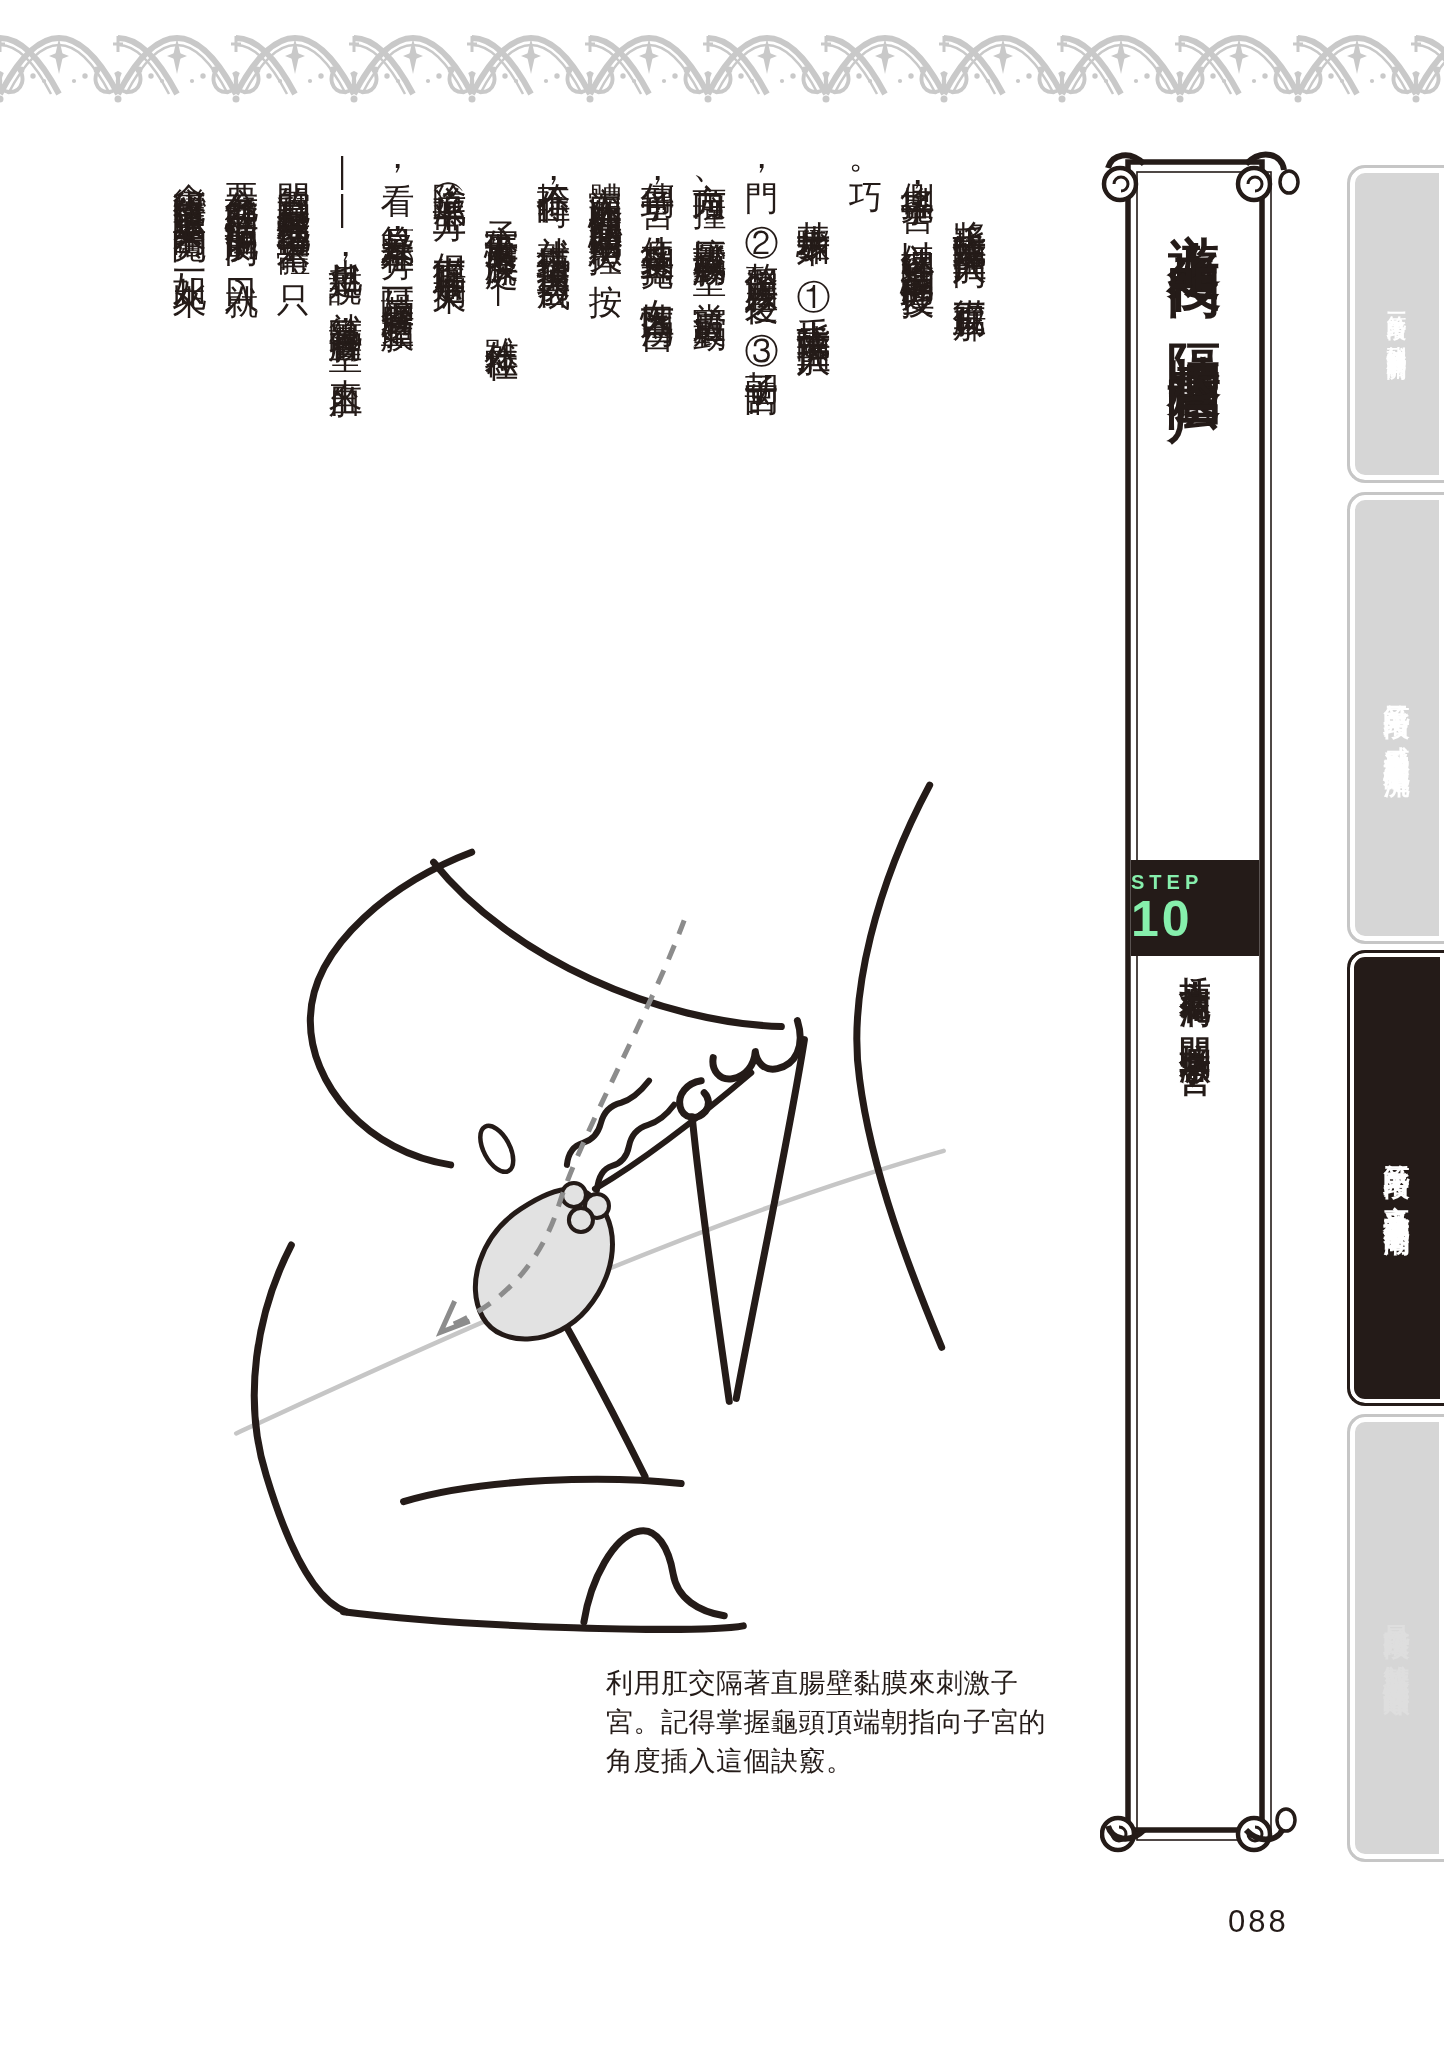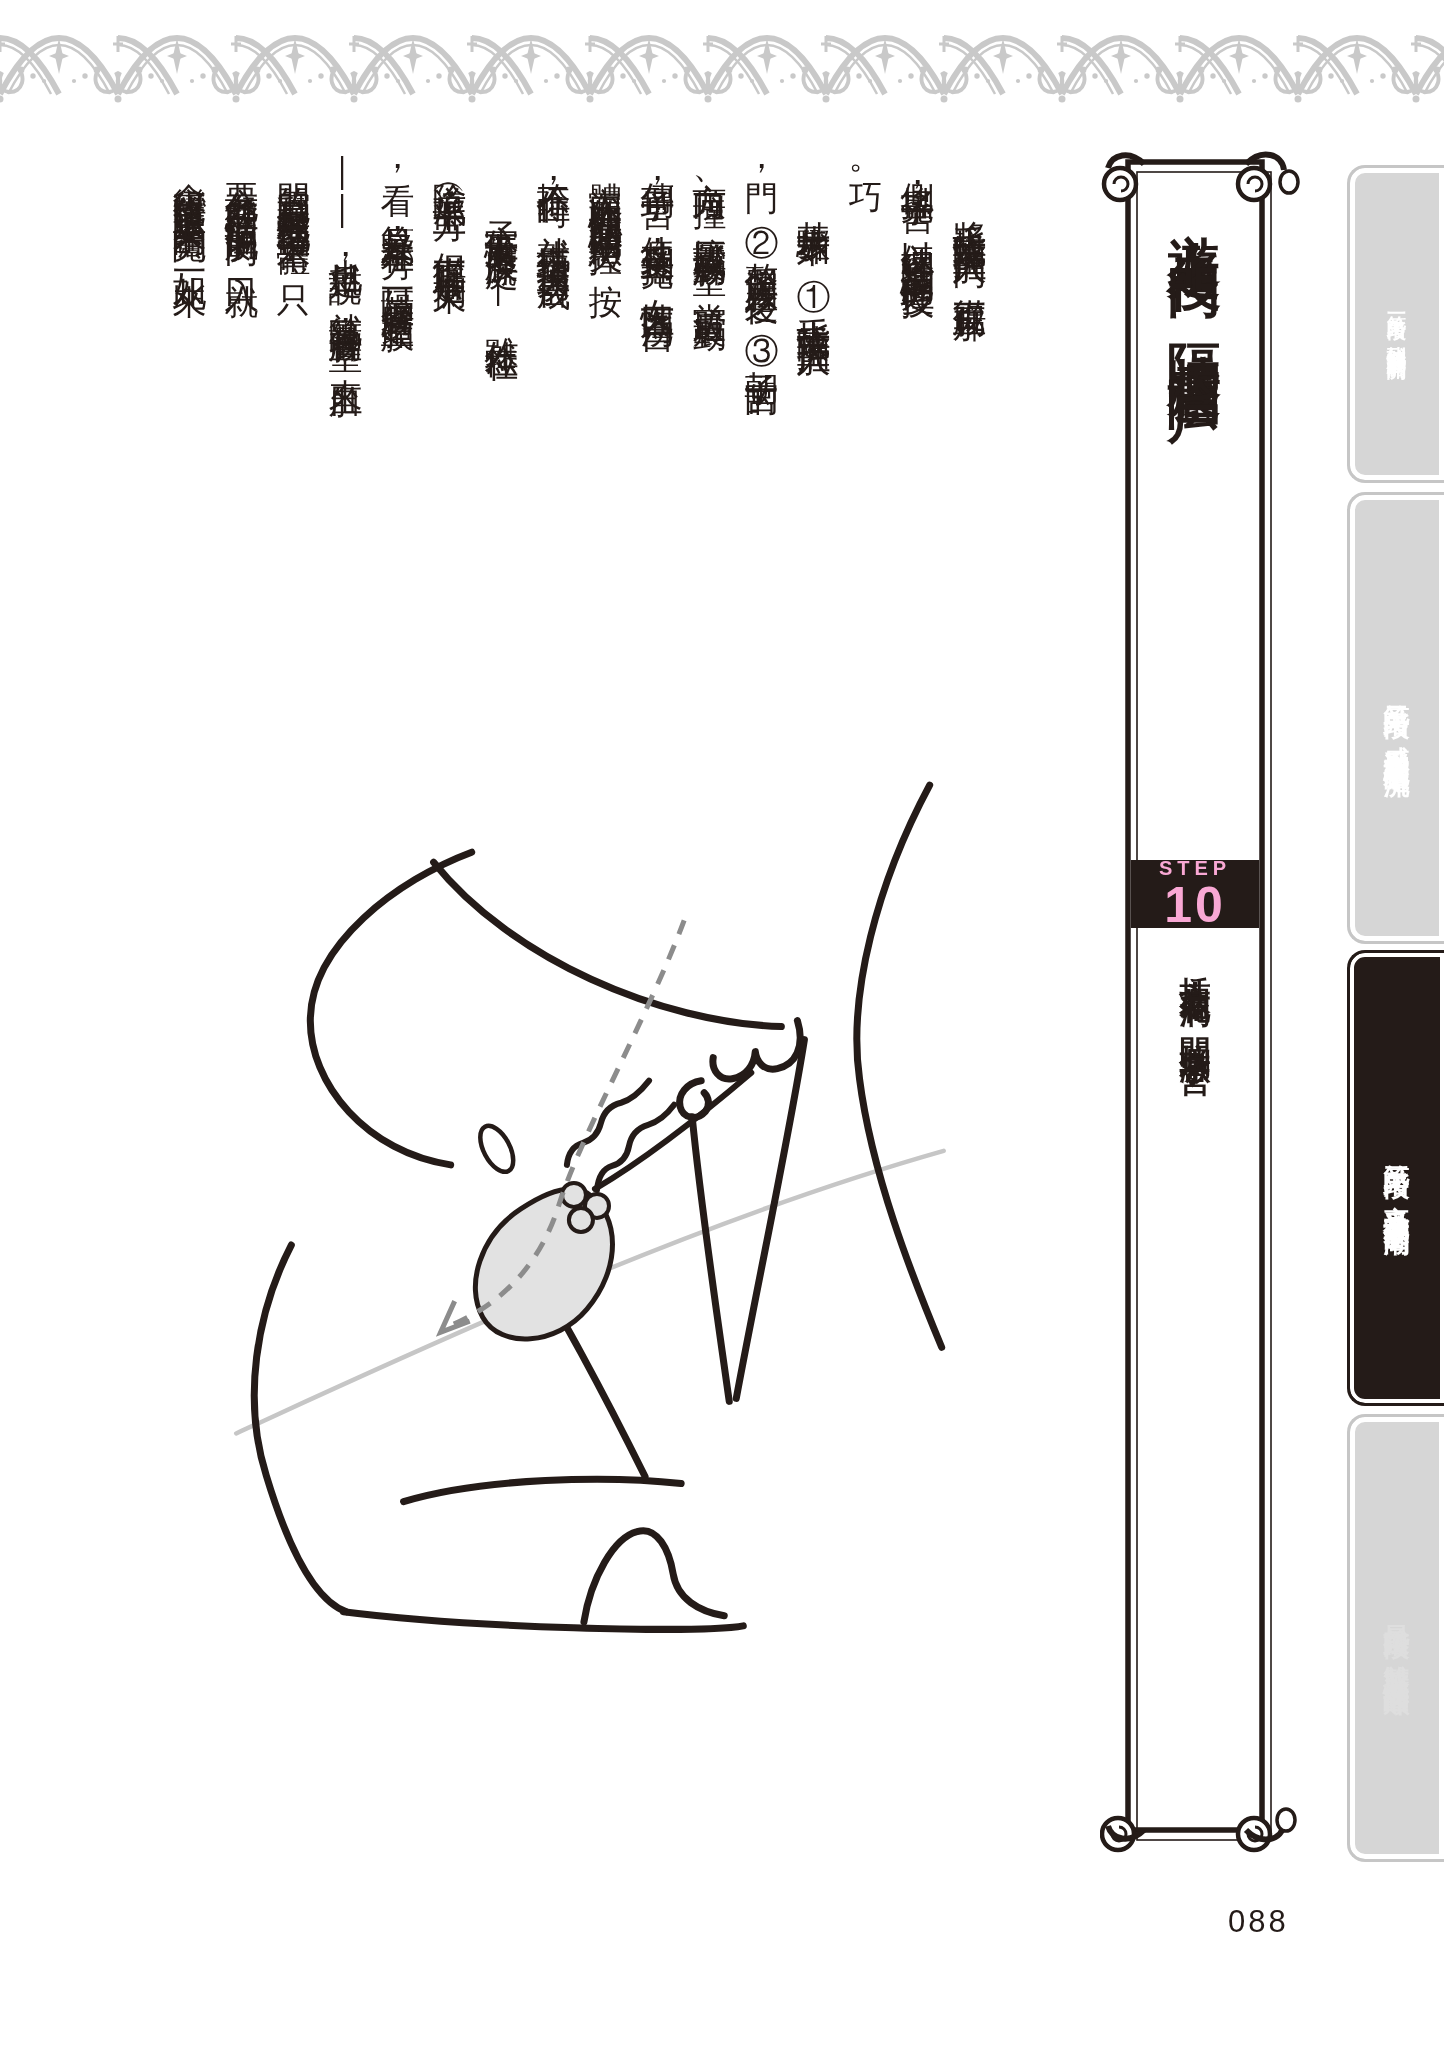--- a/index.html
+++ b/index.html
@@ -29,22 +29,22 @@
     font-size:27px;line-height:39px;letter-spacing:.5px;font-weight:500;
   }
 
   
   #banner{position:absolute;left:1100px;top:140px;width:212px;height:1780px;}
   #banner svg{position:absolute;left:0;top:0;}
   .banner-title-wrap{position:absolute;left:28px;top:52px;width:134px;height:770px;
     display:flex;justify-content:center;align-items:flex-start;}
   .banner-title-wrap span{font-size:54px;font-weight:700;letter-spacing:11px;line-height:1;}
   #step-badge{
-    position:absolute;left:31px;top:720px;width:128px;height:68px;background:#241b18;
-    display:flex;flex-direction:column;justify-content:center;align-items:center;color:#f9a8d4;
+    position:absolute;left:31px;top:720px;width:128px;height:96px;background:#241b18;
+    display:flex;flex-direction:column;justify-content:center;align-items:flex-start;color:#86efac;
   }
   #step-badge .step-label{font-size:20px;font-weight:700;letter-spacing:5px;line-height:1;}
   #step-badge .step-number{font-size:50px;font-weight:700;letter-spacing:3px;line-height:1;margin-top:2px;}
   .banner-sub-wrap{position:absolute;left:28px;top:812px;width:134px;height:600px;
     display:flex;justify-content:center;align-items:flex-start;}
   .banner-sub-wrap span{font-size:31px;font-weight:700;letter-spacing:5px;line-height:1;}
 
   
   .tab{
     position:absolute;right:0;width:94px;background:#d6d6d6;
@@ -170,20 +170,21 @@
     </g>
 
     <ellipse cx="268" cy="396" rx="13" ry="25" transform="rotate(-28 268 396)" fill="#ffffff" stroke="#241b18" stroke-width="4.5"></ellipse>
 
     <g stroke="#8c8c8c" fill="none">
       <path d="M 455 168 C 420 262 352 382 330 452 C 308 522 262 556 218 574" stroke-width="5" stroke-dasharray="15 12"></path>
       <path d="M 241 568 L 212 579 L 226 548" stroke-width="5"></path>
     </g>
   </svg>
 
+  <div id="caption">利用肛交隔著直腸壁黏膜來刺激子宮。記得掌握龜頭頂端朝指向子宮的角度插入這個訣竅。</div>
 
   <div id="banner">
     <svg width="212" height="1780" viewBox="0 0 212 1780" xmlns="http://www.w3.org/2000/svg">
       <g fill="none" stroke="#241b18">
         <rect x="37" y="32" width="134" height="1668" stroke-width="1.6"></rect>
         <rect x="28" y="22" width="134" height="1668" stroke-width="5.5"></rect>
 
         <g stroke-width="4.5">
           <circle cx="20" cy="44" r="16" fill="#ffffff"></circle>
           <path d="M 14 44 a 7 7 0 1 1 7 7" stroke-width="3"></path>

